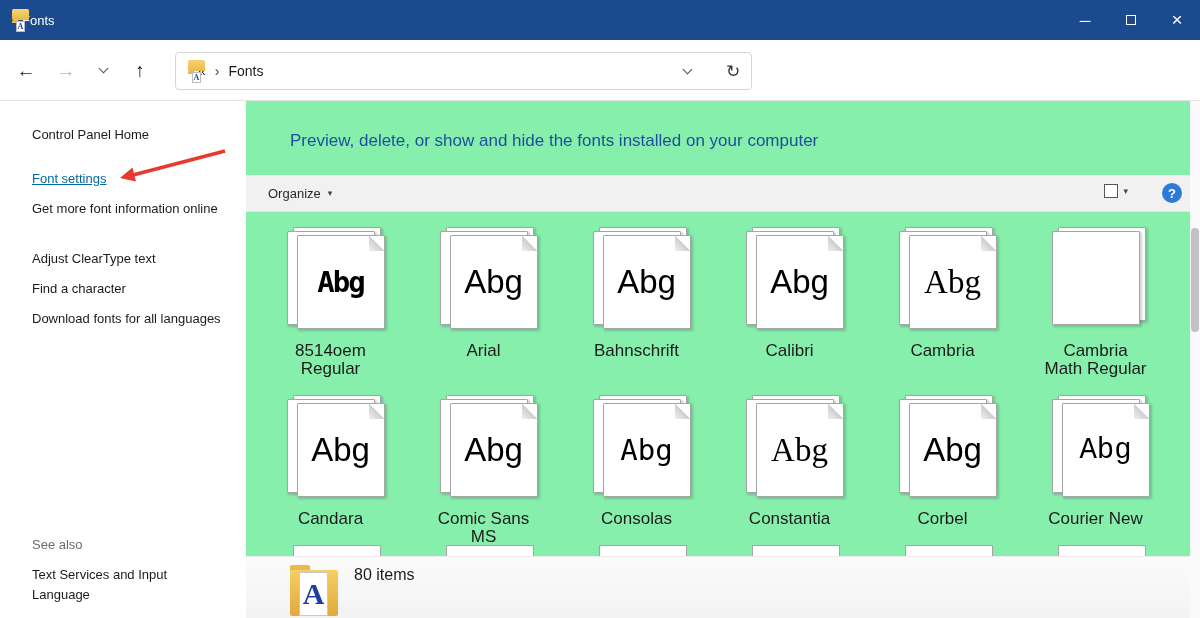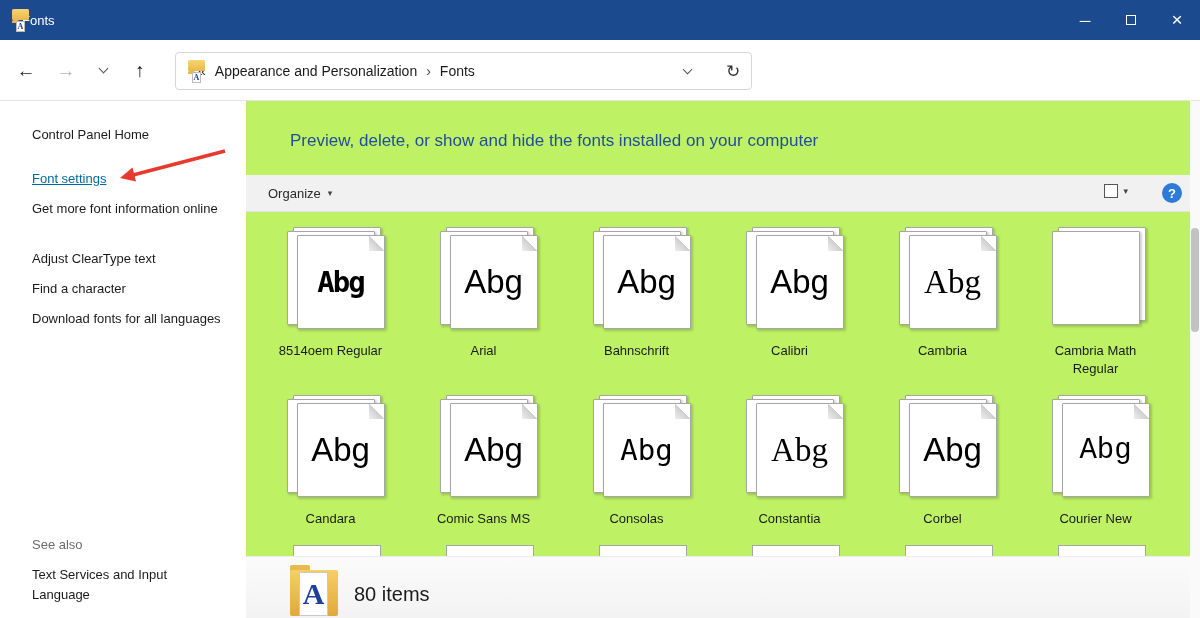--- a/index.html
+++ b/index.html
@@ -50,21 +50,21 @@
   
   .sidebar { position:absolute; left:0; top:101px; width:246px; bottom:0; background:#fff; }
   .side-item { position:absolute; left:32px; width:192px; font-size:13px; line-height:20px; color:#1b1b1b; cursor:default; }
   .side-item.link-blue { color:#0369a1; text-decoration:underline; width:auto; }
   .side-item.gray { color:#6d6d6d; }
 
   
   .anno-arrow { position:absolute; left:108px; top:140px; width:128px; height:52px; z-index:40; pointer-events:none; }
 
   
-  .content { position:absolute; left:246px; top:101px; right:10px; bottom:0; background:#bef264;text-decoration:underline; }
+  .content { position:absolute; left:246px; top:101px; right:10px; bottom:0; background:#86efac;text-decoration:underline; }
   .heading { position:absolute; left:44px; top:30px; font-size:17px; color:#1f4e9c; }
   .cmdbar { position:absolute; left:0; right:0; top:74px; height:37px; background:#f1f1f1; border-bottom:1px solid #e2e2e2; }
   .organize { position:absolute; left:22px; top:0; height:36px; display:flex; align-items:center; font-size:13px; color:#2a2a2a; gap:7px; }
   .caret { font-size:9px; color:#444; }
   .viewbtn { position:absolute; right:62px; top:9px; display:flex; align-items:center; gap:5px; }
   .viewbtn .vb-square { width:14px; height:14px; border:1.5px solid #555; background:#fff; }
   .helpbtn { position:absolute; right:8px; top:8px; width:20px; height:20px; border-radius:50%; background:#2f7ad6; color:#fff; font-size:13px; font-weight:bold; display:flex; align-items:center; justify-content:center; }
 
   
   .font-row { position:absolute; left:8px; display:flex; }
@@ -76,35 +76,35 @@
   .s1 { left:12px; top:0; }
   .s2 { left:6px; top:4px; }
   .front { left:16px; top:8px; display:flex; align-items:center; justify-content:center; }
   .fold { position:absolute; top:0; right:0; width:15px; height:15px; background:linear-gradient(to bottom left, #fff 0 49%, #cfcfcf 50%, #efefef 100%); }
   .preview { color:#000; }
   .f-pixel   { font-family:"DejaVu Sans Mono",monospace; font-weight:bold; font-size:29px; letter-spacing:-2px; }
   .f-sans    { font-family:"Liberation Sans",sans-serif; font-size:33px; }
   .f-serif   { font-family:"Liberation Serif",serif; font-size:33px; }
   .f-mono    { font-family:"DejaVu Sans Mono",monospace; font-size:29px; }
   .f-courier { font-family:"Liberation Mono",monospace; font-size:29px; }
-  .tile .label { margin-top:11px; font-size:13px; line-height:18px; color:#1b1b1b; text-align:center; max-width:106px; }
+  .tile .label { margin-top:11px; font-size:17px; line-height:18px; color:#1b1b1b; text-align:center; max-width:106px; }
 
   
   .partial-row { position:absolute; left:8px; top:444px; height:11px; overflow:hidden; display:flex; }
   .ghost { width:153px; display:flex; justify-content:center; }
   .ghost .gsheet { width:88px; height:22px; background:#fff; border:1px solid #a6a6a6; margin-left:12px; }
 
   
   .statusbar { position:absolute; left:0; right:0; top:455px; height:62px; background:linear-gradient(180deg,#fbfbfb,#f3f3f3); border-top:1px solid #ececec; }
   .big-folder { position:absolute; left:44px; top:7px; width:48px; height:55px; }
   .bf-back { position:absolute; top:6px; left:0; width:48px; height:46px; background:linear-gradient(180deg,#f6cf65,#e2a83c); border-radius:2px; }
   .bf-tab { position:absolute; top:1px; left:0; width:20px; height:6px; background:#e9b84e; border-radius:2px 2px 0 0; }
   .bf-card { position:absolute; left:9px; top:8px; width:29px; height:44px; background:#fff; border:1px solid #c9c9c9; display:flex; align-items:center; justify-content:center; }
   .bf-card span { font-family:"Liberation Serif",serif; font-weight:bold; color:#1e3f9e; font-size:30px; line-height:1; }
-  .status-text { position:absolute; left:108px; top:26px; font-size:20px; color:#1b1b1b; }
+  .status-text { position:absolute; left:108px; top:9px; font-size:16px; color:#1b1b1b; }
 
   
   .scrollbar { position:absolute; right:0; top:101px; bottom:0; width:10px; background:#fafafa; }
   .scroll-thumb { position:absolute; left:1px; top:127px; width:8px; height:104px; background:#c2c2c2; border-radius:4px; }
 </style>
 </head>
 <body>
 
 <div id="window">
 
@@ -142,21 +142,20 @@
         <span>↑</span>
       </span>
 
     <div class="addressbar">
       <span class="addr-icon">
         <span class="mini-folder"><span class="mf-back"></span><span class="mf-tab"></span><span class="mf-card">
               <span>A</span>
             </span></span>
       </span>
       <span class="guillemet">«</span>
-      <span class="crumb">Appearance and Personalization</span>
       <span class="crumb-sep">›</span>
       <span class="crumb">Fonts</span>
       <span class="addr-chevron">
           <i class="chevron"></i>
         </span>
       <span class="addr-refresh">
           <span>↻</span>
         </span>
     </div>
 

